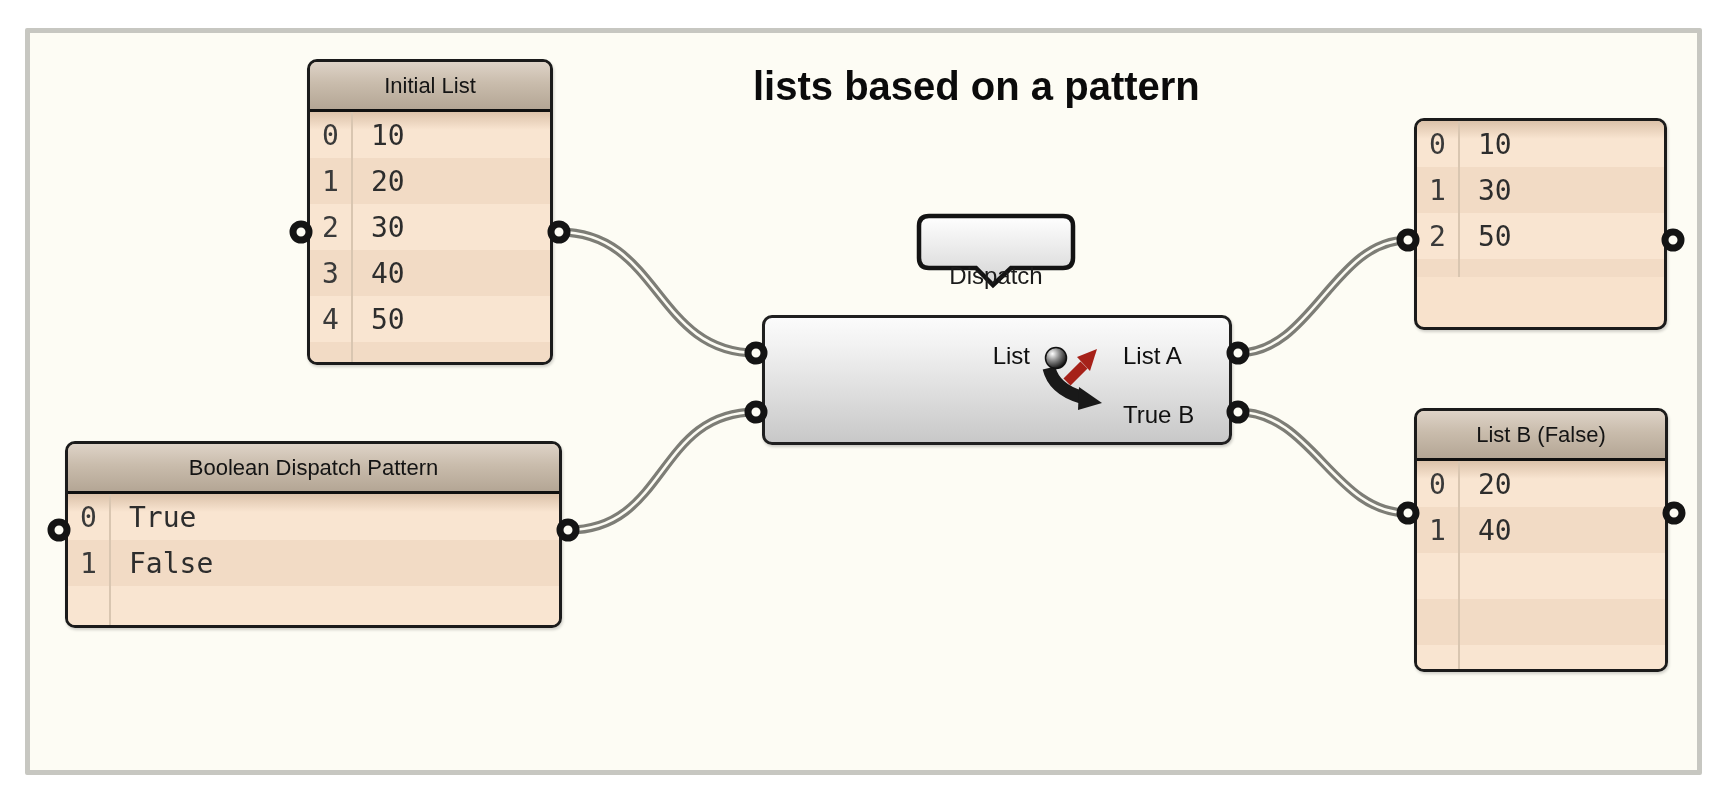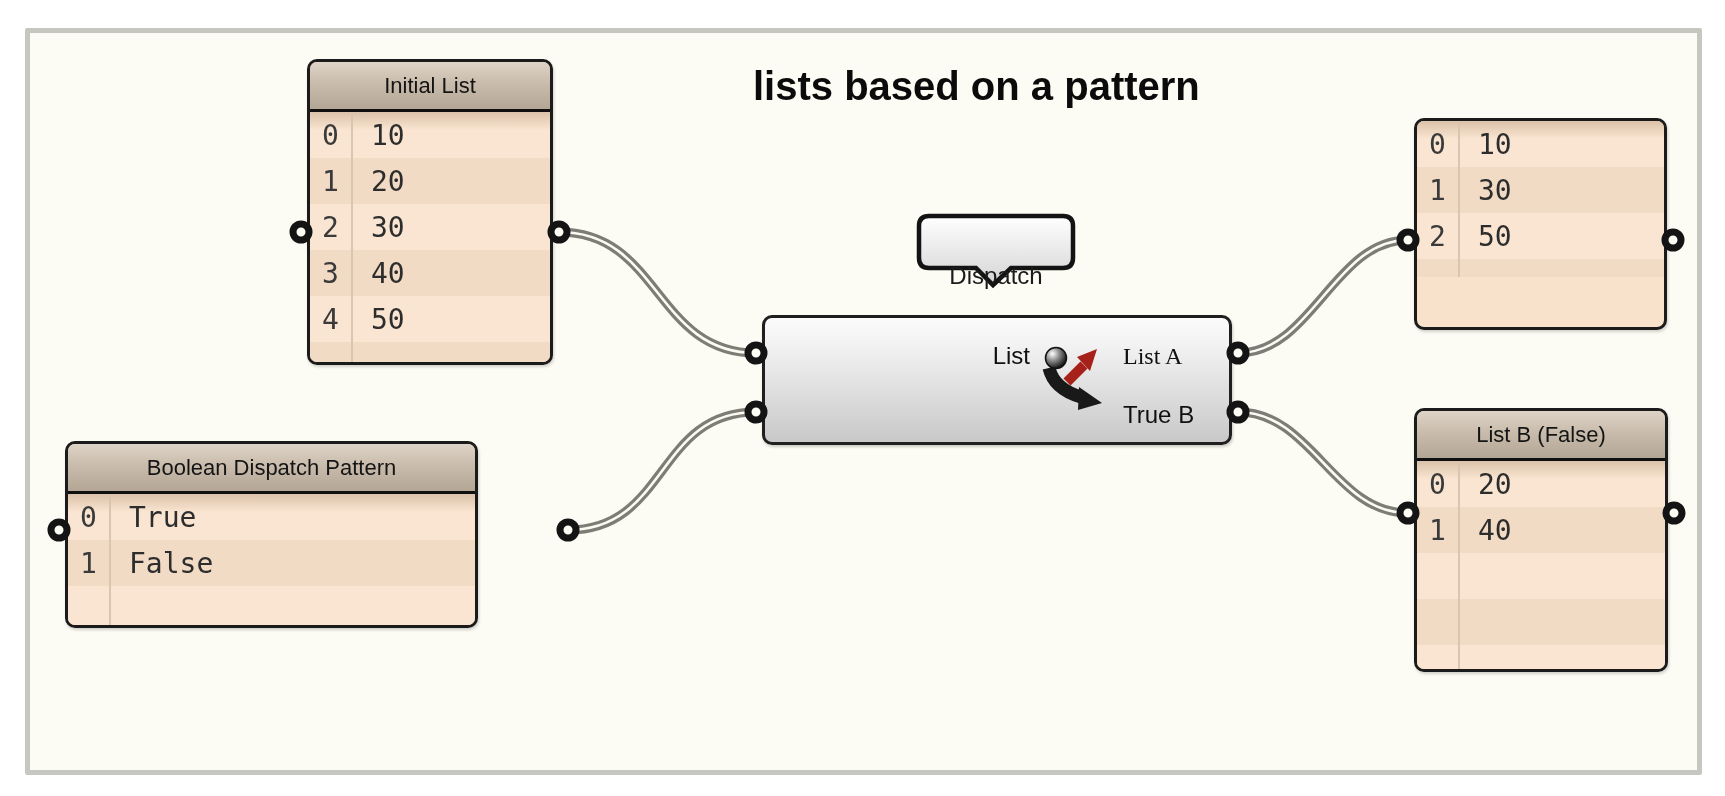--- a/index.html
+++ b/index.html
@@ -112,21 +112,21 @@
           <span class="idx">3</span>
           <span class="val">40</span>
         </div>
       <div class="prow">
           <span class="idx">4</span>
           <span class="val">50</span>
         </div>
     </div>
   </div>
 
-  <div class="panel" style="left:65px; top:441px; width:413px; height:187px;">
+  <div class="panel" style="left:65px; top:441px; width:497px; height:187px;">
     <div class="panel-header">Boolean Dispatch Pattern</div>
     <div class="panel-body">
       <div class="col-divider"></div>
       <div class="prow">
           <span class="idx">0</span>
           <span class="val">True</span>
         </div>
       <div class="prow">
           <span class="idx">1</span>
           <span class="val">False</span>
@@ -162,21 +162,21 @@
         </div>
       <div class="prow">
           <span class="idx">1</span>
           <span class="val">40</span>
         </div>
     </div>
   </div>
 
   <div id="dispatch">
     <div class="port-label in-label" style="top:14px;">List</div>
-    <div class="port-label out-label" style="top:14px;font-family:Liberation Serif, serif;">List A</div>
+    <div class="port-label out-label" style="top:14px;">List A</div>
     <div class="port-label out-label" style="top:73px;">True B</div>
     <svg id="dispatch-icon" width="66" height="70" viewBox="0 0 66 70">
       <defs>
         <radialGradient id="sph" cx="33%" cy="30%" r="75%">
           <stop offset="0%" stop-color="#ffffff"></stop>
           <stop offset="45%" stop-color="#8a8a8a"></stop>
           <stop offset="100%" stop-color="#0a0a0a"></stop>
         </radialGradient>
       </defs>
 

